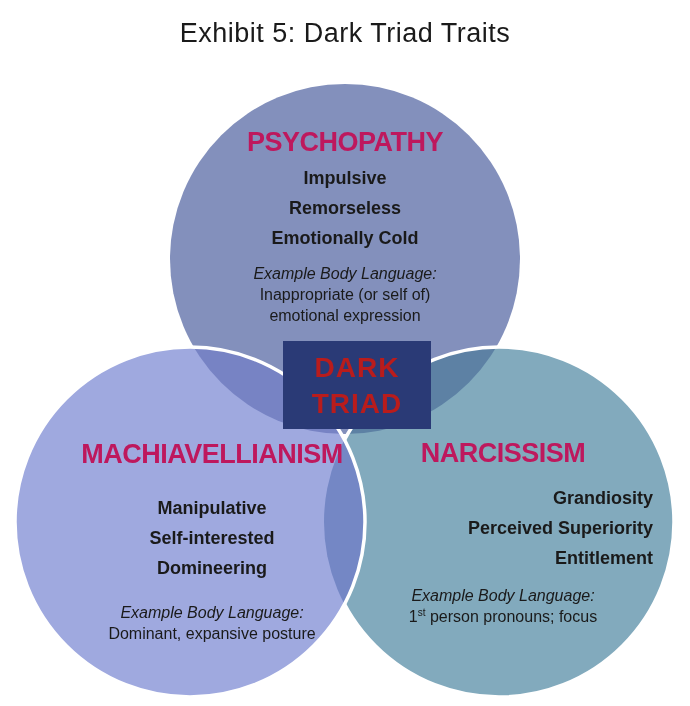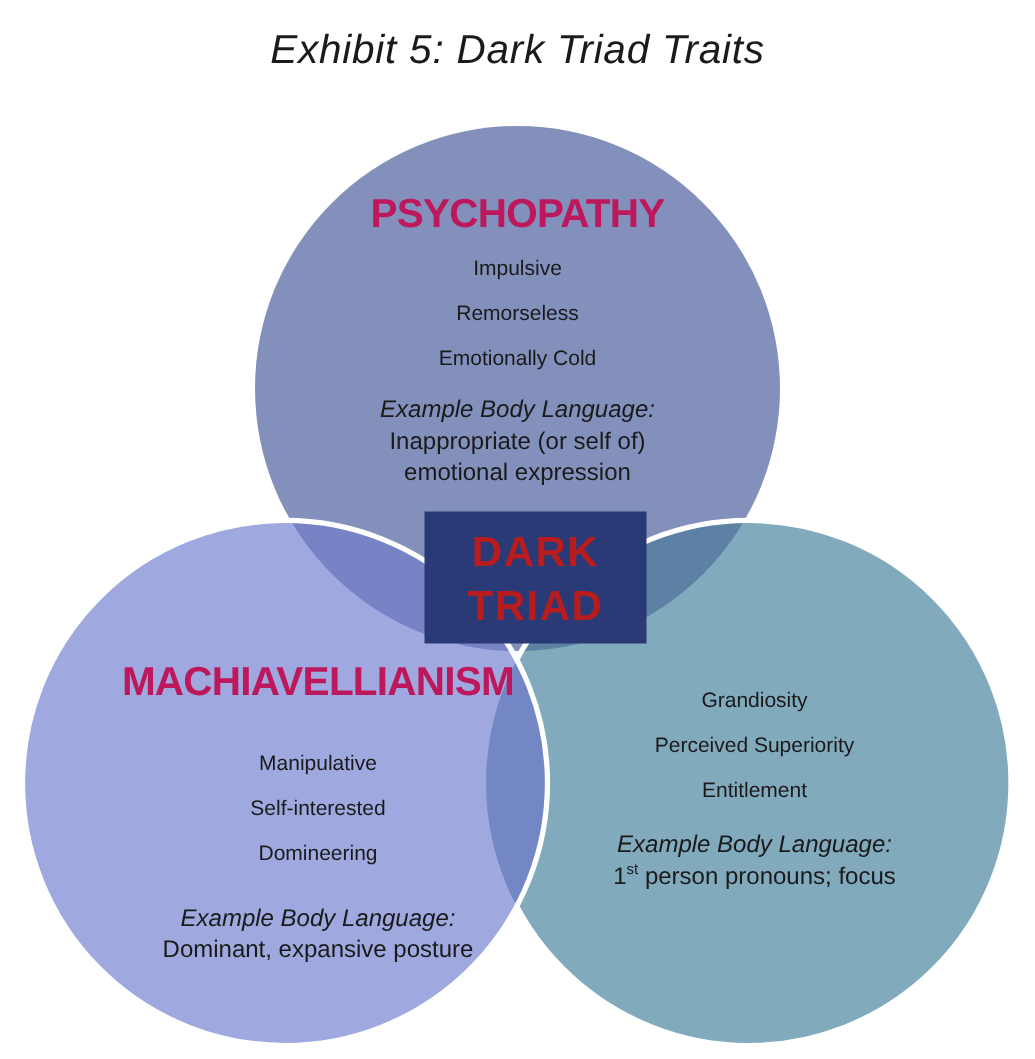--- a/index.html
+++ b/index.html
@@ -10,38 +10,37 @@
     background: #ffffff;
     font-family: "Liberation Sans", sans-serif;
     overflow: hidden;
   }
   #venn-svg { position: absolute; left: 0; top: 0; }
   .page-title {
     position: absolute;
     left: 0; top: 18px; width: 690px;
     text-align: center;
     font-size: 27px;
-    font-style: italic;
     color: #1a1a1a;
     letter-spacing: 0.5px;
   }
   .circle-text {
     position: absolute;
     text-align: center;
     color: #1a1a1a;
   }
   .venn-heading {
     font-size: 27px;
     font-weight: bold;
     color: #be185d;
     letter-spacing: -0.5px;
     line-height: 32px;
     white-space: nowrap;
   }
-  .trait { font-size: 14px; line-height: 30px; white-space: nowrap; }
+  .trait { font-size: 18px; line-height: 30px; white-space: nowrap; font-weight: bold; }
   .traits { margin-top: 8px; }
   .example { margin-top: 12px; }
   .example-label { font-size: 16px; font-style: italic; line-height: 21px; white-space: nowrap; }
   .example-line { font-size: 16px; line-height: 21px; white-space: nowrap; }
   .example-line sup { font-size: 10px; line-height: 0; }
   .center-box-text {
     position: absolute;
     left: 283px; top: 350px; width: 148px;
     text-align: center;
     color: #b91c1c;
@@ -114,21 +113,22 @@
       <div class="trait">Self-interested</div>
       <div class="trait">Domineering</div>
     </div>
     <div class="example" style="margin-top:19px;">
       <div class="example-label">Example Body Language:</div>
       <div class="example-line">Dominant, expansive  posture</div>
     </div>
   </div>
 
   <div class="circle-text" style="left:353px; top:437px; width:300px;">
-    <div class="traits" style="margin-top:14px;">
+    <div class="venn-heading">NARCISSISM</div>
+    <div class="traits" style="margin-top:14px;text-align:right;">
       <div class="trait">Grandiosity</div>
       <div class="trait">Perceived Superiority</div>
       <div class="trait">Entitlement</div>
     </div>
     <div class="example" style="margin-top:12px;">
       <div class="example-label">Example Body Language:</div>
       <div class="example-line"><span>1</span><sup>st</sup><span> person pronouns; focus</span></div>
     </div>
   </div>
 

